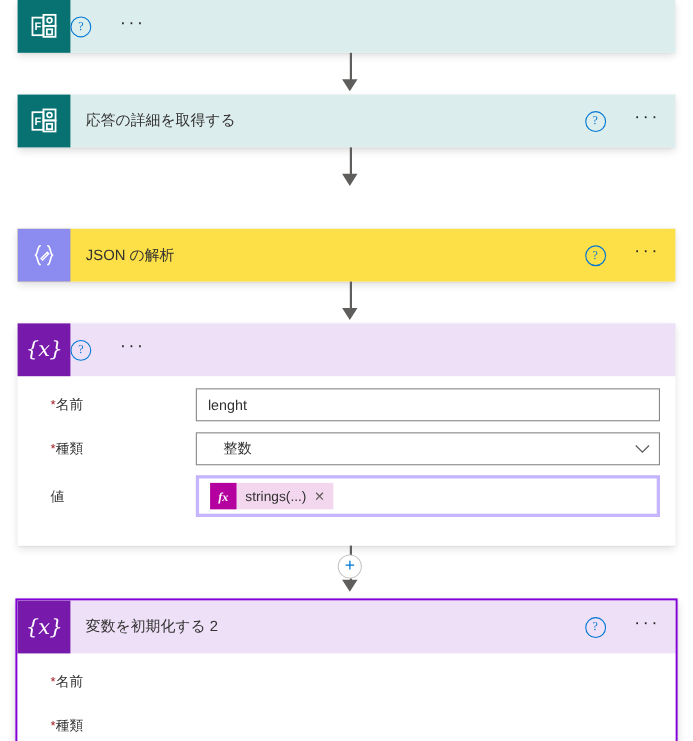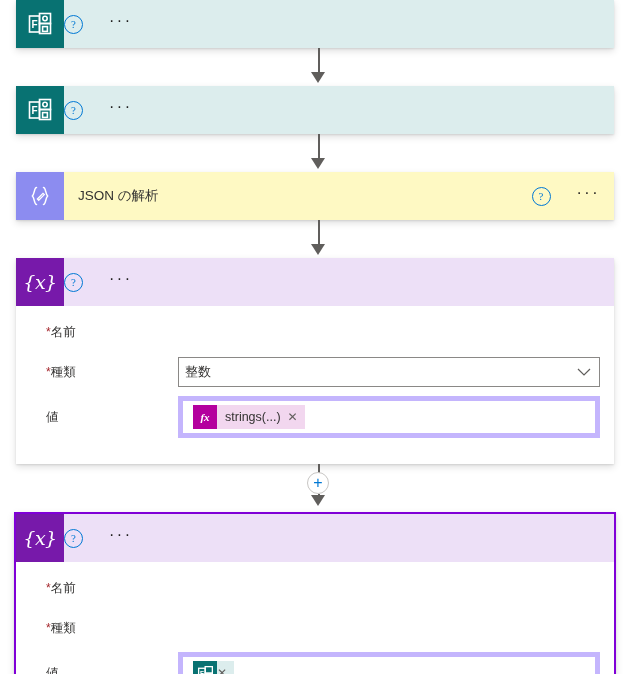--- a/index.html
+++ b/index.html
@@ -37,21 +37,21 @@
     margin: 0 14px;
   }
 
   .card-header {
     display: flex;
     align-items: center;
     height: 48px;
     position: relative;
   }
   .card-header.forms   { background: #DCEDED; }
-  .card-header.json    { background: #fef9c3; }
+  .card-header.json    { background: #fde047; margin-top: 36px; }
   .card-header.varinit { background: #EDE0F7; }
 
   .card-icon {
     width: 48px;
     height: 48px;
     flex: 0 0 48px;
     display: flex;
     align-items: center;
     justify-content: center;
   }
@@ -134,33 +134,33 @@
     font-size: 13px;
     color: #323130;
     box-sizing: border-box;
   }
   .dropdown {
     border: 1px solid #8A8886;
     background: #ffffff;
     height: 30px;
     display: flex;
     align-items: center;
-    padding: 0 8px 0 6px;
+    padding: 0 8px 0 24px;
     font-size: 13px;
     color: #323130;
     box-sizing: border-box;
     justify-content: space-between;
   }
   .chevron {
     color: #605E5C;
     display: inline-block;
     line-height: 0;
   }
   .tokenbox {
-    border: 5px solid #c4b5fd;
+    border: 3px solid #c4b5fd;
     background: #ffffff;
     height: 30px;
     display: flex;
     align-items: center;
     padding: 16px 4px;
     box-sizing: border-box;
   }
   .token {
     display: inline-flex;
     align-items: center;
@@ -301,20 +301,21 @@
       <div class="card-icon forms">
         <svg class="glyph" width="26" height="26" viewBox="0 0 26 26" aria-hidden="true">
           <rect x="2.5" y="5" width="10" height="16" fill="none" stroke="#ffffff" stroke-width="1.6"></rect>
           <text x="7.5" y="16.5" font-family="Liberation Sans, sans-serif" font-size="10" font-weight="bold" fill="#ffffff" text-anchor="middle">F</text>
           <rect x="12.5" y="2.5" width="11" height="10" fill="none" stroke="#ffffff" stroke-width="1.6"></rect>
           <circle cx="18" cy="7.5" r="2.2" fill="none" stroke="#ffffff" stroke-width="1.6"></circle>
           <rect x="12.5" y="12.5" width="11" height="10" fill="none" stroke="#ffffff" stroke-width="1.6"></rect>
           <rect x="15.6" y="15.6" width="4.8" height="4.8" fill="none" stroke="#ffffff" stroke-width="1.6"></rect>
         </svg>
       </div>
+      <div class="card-title">応答の詳細を取得する</div>
       <div class="header-actions">
         <div class="help-icon">?</div>
         <div class="menu-icon">···</div>
       </div>
     </div>
   </div>
 
   <div class="connector">
     <div class="line"></div>
     <div class="arrow"></div>
@@ -349,20 +350,23 @@
       </div>
       <div class="header-actions">
         <div class="help-icon">?</div>
         <div class="menu-icon">···</div>
       </div>
     </div>
     <div class="card-body">
 
       <div class="field-row">
         <div class="field-label"><span class="req">*</span><span>名前</span></div>
+        <div class="field-control">
+          <div class="textbox">lenght</div>
+        </div>
       </div>
 
       <div class="field-row">
         <div class="field-label"><span class="req">*</span><span>種類</span></div>
         <div class="field-control">
           <div class="dropdown">
             <span>整数</span>
             <span class="chevron">
               <svg width="14" height="9" viewBox="0 0 14 9" aria-hidden="true">
                   <path d="M1 1 L7 7 L13 1" fill="none" stroke="#605E5C" stroke-width="1.2"></path>
@@ -397,20 +401,21 @@
     <div class="plus-btn">+</div>
     <div class="line-bot"></div>
     <div class="arrow"></div>
   </div>
 
   <div class="card selected">
     <div class="card-header varinit">
       <div class="card-icon varinit">
         <span class="brace-x">{x}</span>
       </div>
+      <div class="card-title">変数を初期化する 2</div>
       <div class="header-actions">
         <div class="help-icon">?</div>
         <div class="menu-icon">···</div>
       </div>
     </div>
     <div class="card-body">
 
       <div class="field-row">
         <div class="field-label"><span class="req">*</span><span>名前</span></div>
       </div>

